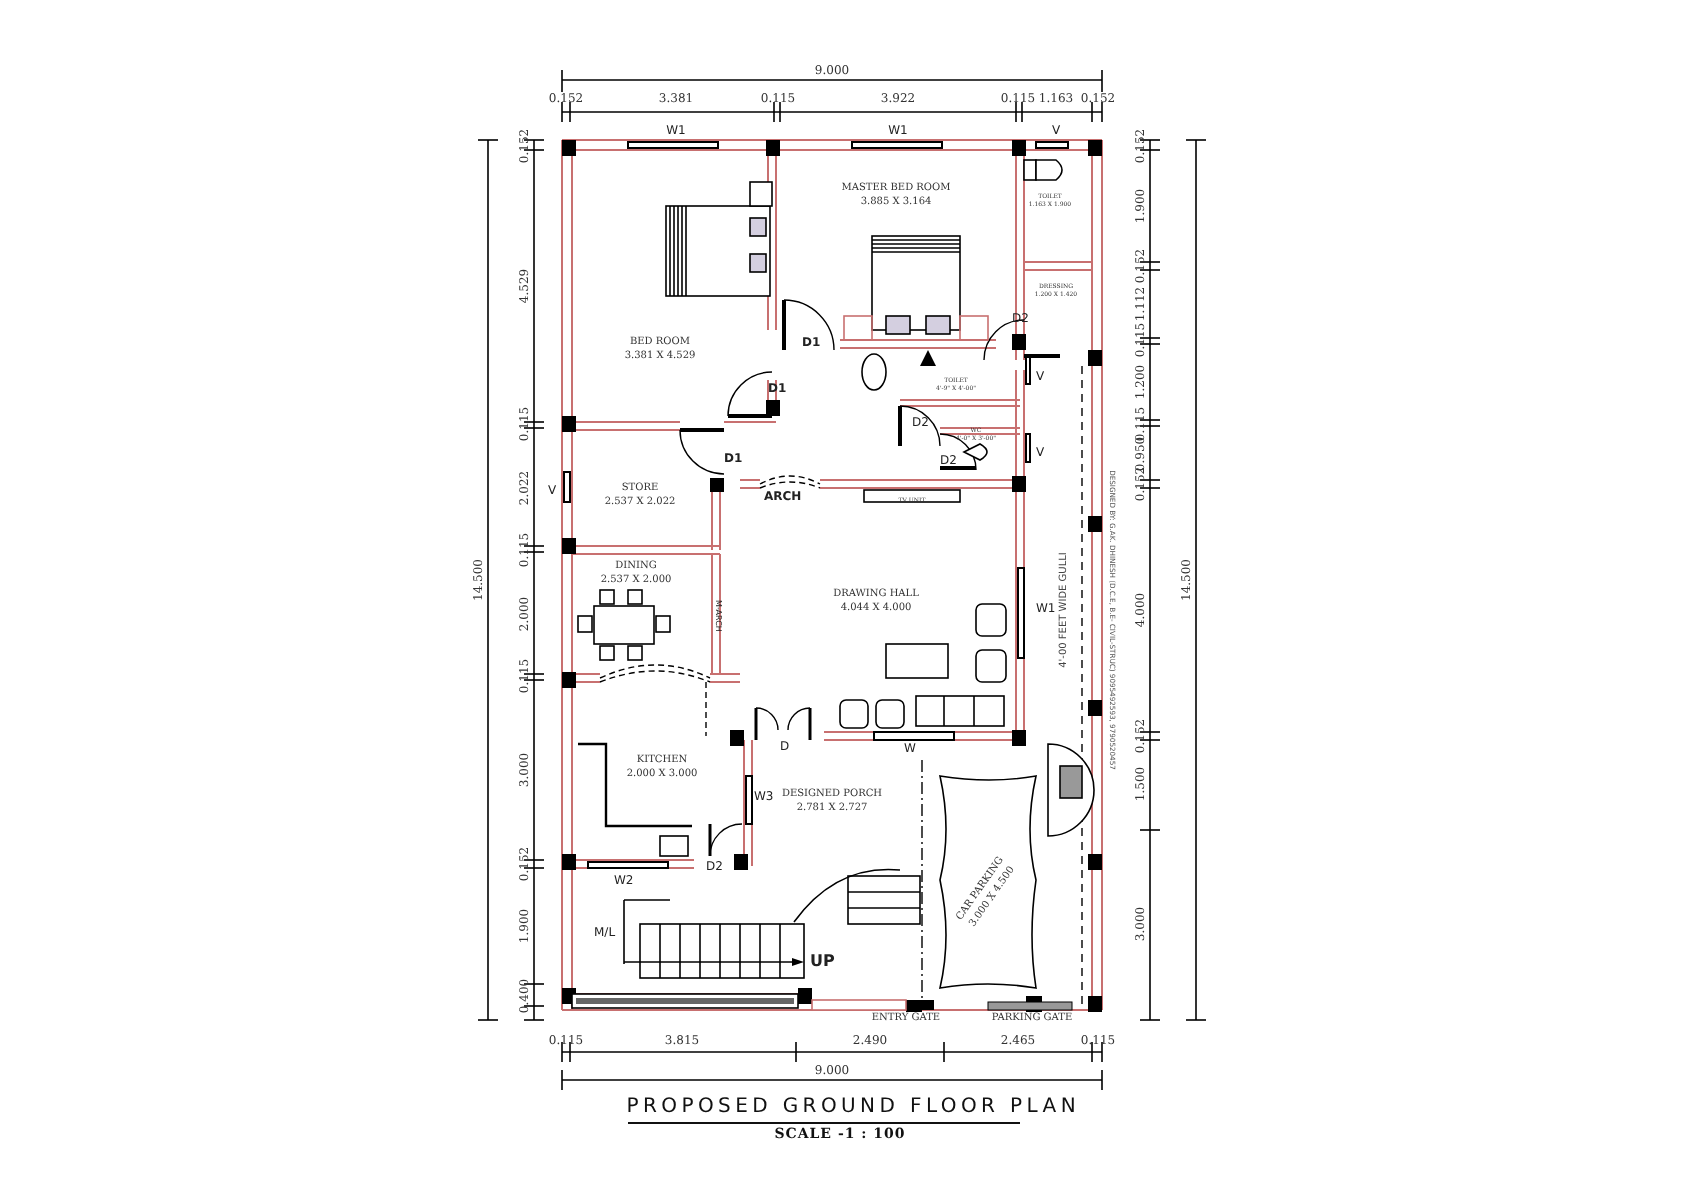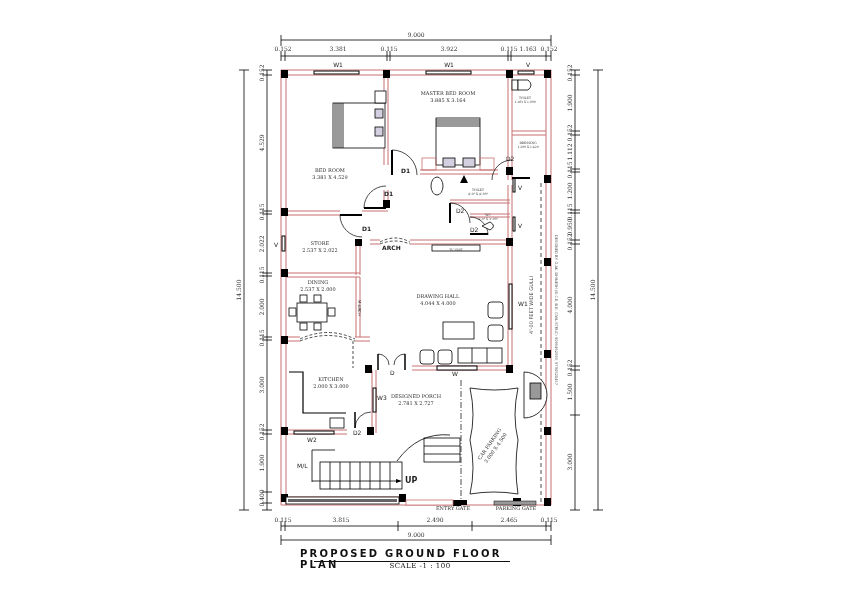--- a/index.html
+++ b/index.html
@@ -1,24 +1,24 @@
 <!DOCTYPE html>
 <html><head>
 <meta charset="utf-8">
 <style>
   html, body { margin:0; padding:0; background:#ffffff; }
   body { width:842px; height:595px; position:relative; overflow:hidden; font-family:"DejaVu Serif", serif; }
   svg { position:absolute; left:0; top:0; }
   .t { font-family:"DejaVu Serif", serif; fill:#333; }
   .ts { font-family:"DejaVu Sans", sans-serif; fill:#222; }
-  .title { position:absolute; left:300px; top:548px; width:240px; text-align:left;
-           font-family:"DejaVu Sans", sans-serif; font-weight:bold; font-size:10px; letter-spacing:2.2px; color:#111; }
+  .title { position:absolute; left:300px; top:548px; width:240px; text-align:right;
+           font-family:"DejaVu Sans", sans-serif; font-weight:normal; font-size:10px; letter-spacing:2.2px; color:#111; }
   .title-line { position:absolute; left:314px; top:561px; width:196px; height:1px; background:#111; }
   .scale { position:absolute; left:340px; top:562px; width:160px; text-align:center;
-           font-family:"DejaVu Serif", serif; font-weight:normal; font-size:7px; color:#111; letter-spacing:0.5px; }
+           font-family:"DejaVu Serif", serif; font-weight:bold; font-size:7px; color:#111; letter-spacing:0.5px; }
 </style>
 </head>
 <body>
 
 <svg width="842" height="595" viewBox="0 0 842 595">
 
   <g stroke="#000" stroke-width="0.8" fill="none">
 
     <line x1="281" y1="40" x2="551" y2="40"></line>
     <line x1="281" y1="35" x2="281" y2="46"></line>

